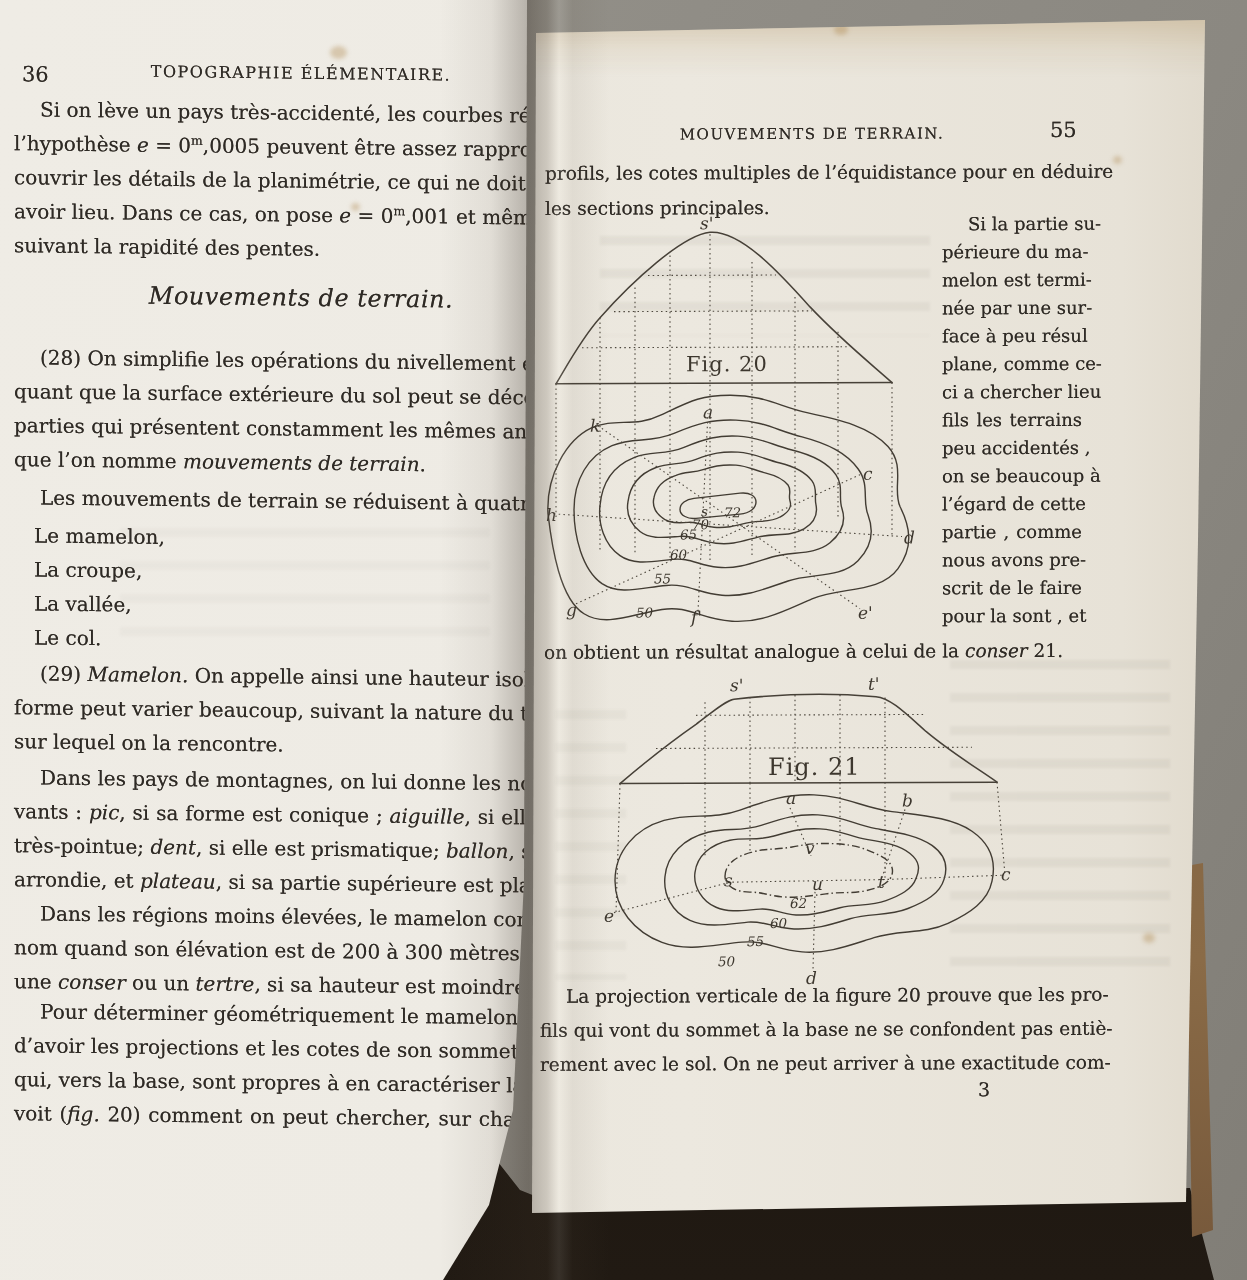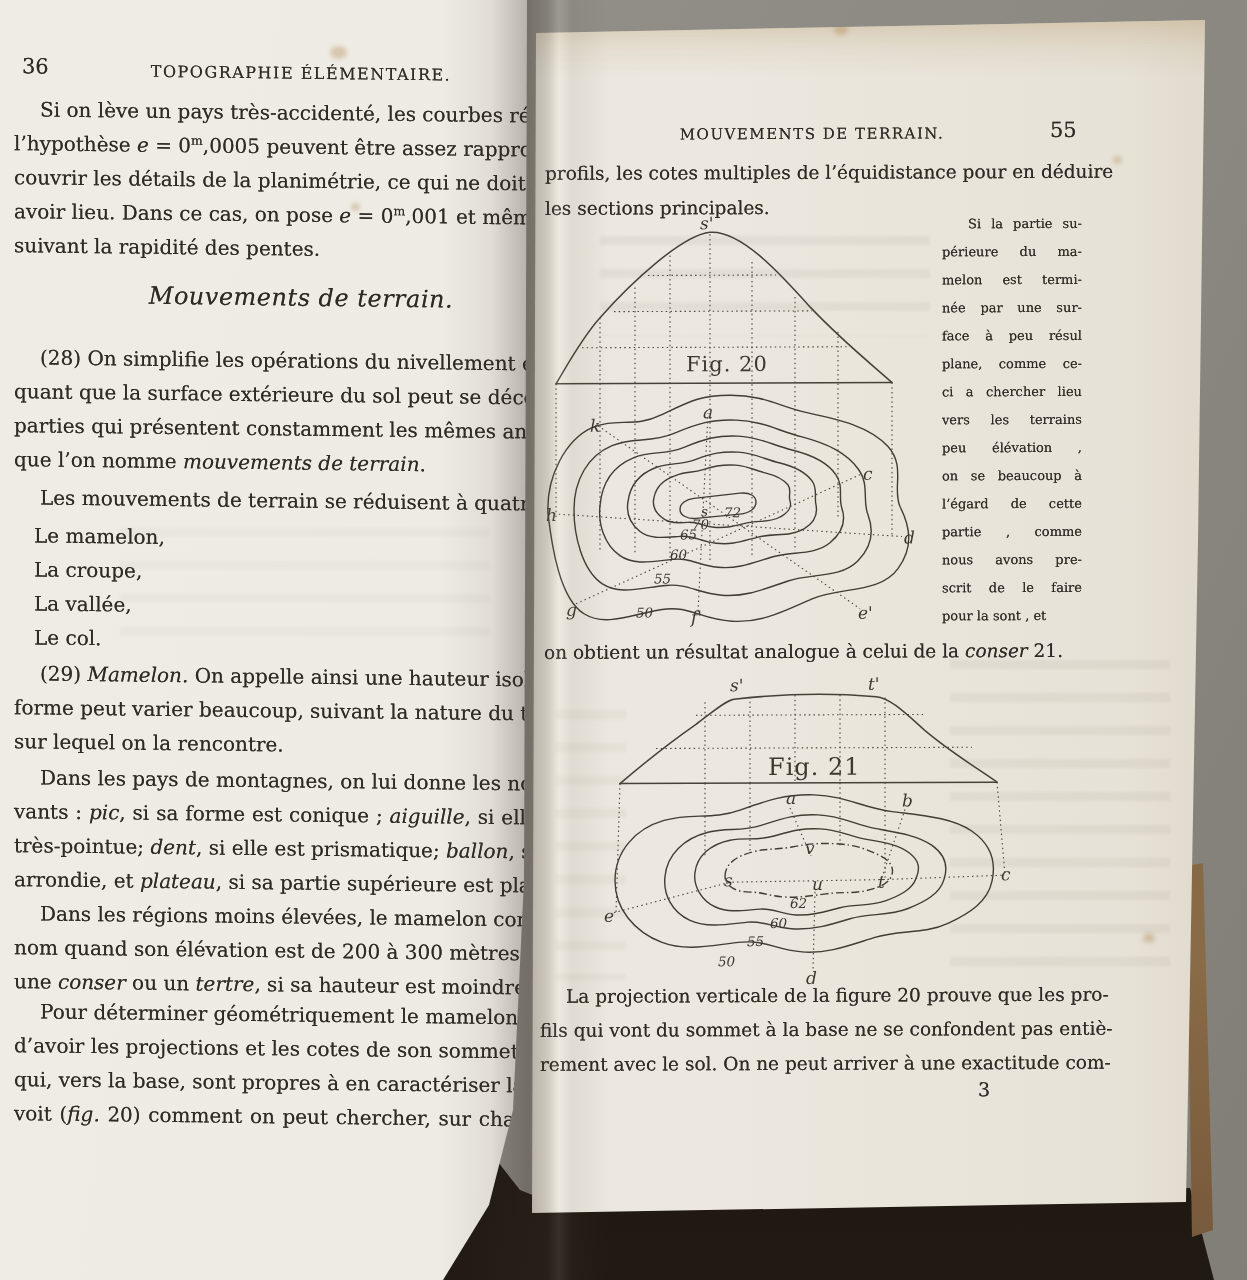--- a/index.html
+++ b/index.html
@@ -29,21 +29,21 @@
   .blk{position:absolute;}
   .skL{transform:skewY(.7deg);transform-origin:0 0;}
   .skR{transform:skewY(-.22deg);transform-origin:0 0;}
   .tline{text-align:justify;text-align-last:justify;white-space:nowrap;}
   .tline.pend{text-align-last:left;}
   .tline.pind{text-indent:26px;}
   .lh34 .tline{line-height:34px;height:34px;}
   .lh35 .tline{line-height:35px;height:35px;}
   .lh28 .tline{line-height:28px;height:28px;}
   .lh30 .tline{line-height:30px;height:30px;}
-  .fs20{font-size:20px;}.fs19{font-size:19px;}.fs185{font-size:18.5px;}.fs175{font-size:13px;}
+  .fs20{font-size:20px;}.fs19{font-size:19px;}.fs185{font-size:18.5px;}.fs175{font-size:18px;}
   .ink{text-shadow:0 0 .6px rgba(48,42,35,.75);}
   .c{text-align:center;}
   .caps{letter-spacing:1.5px;font-size:16px;}
   .caps2{letter-spacing:1.5px;font-size:15px;}
   .pgnum{font-size:21px;}
   .heading{font-style:italic;font-size:24px;letter-spacing:.5px;}
   em{font-style:italic;}
   sup{font-size:62%;vertical-align:super;line-height:0;}
   
   svg.fig{position:absolute;overflow:visible;}
@@ -63,21 +63,21 @@
 <body>
 
 <div class="photo">
 
   <div class="layer bottom-shadow"></div>
   <div class="layer board-edge"></div>
 
   <div class="page page-left">
     <div class="skL layer">
 
-      <div class="blk pgnum ink" style="left:22px;top:54px;">36</div>
+      <div class="blk pgnum ink" style="left:22px;top:62px;">36</div>
       <div class="blk caps ink c" style="left:146px;top:60px;width:310px;">TOPOGRAPHIE ÉLÉMENTAIRE.</div>
 
       <div class="blk fs20 lh34 ink" style="left:14px;top:92px;width:512px;">
           <div class="tline pind"><span>Si on lève un pays très-accidenté, les courbes résul</span></div>
           <div class="tline"><span>l’hypothèse </span><em>e</em><span> = 0</span><sup>m</sup><span>,0005 peuvent être assez rapprochées</span></div>
           <div class="tline"><span>couvrir les détails de la planimétrie, ce qui ne doit p</span></div>
           <div class="tline"><span>avoir lieu. Dans ce cas, on pose </span><em>e</em><span> = 0</span><sup>m</sup><span>,001 et même (0</span><sup>m</sup></div>
           <div class="tline pend"><span>suivant la rapidité des pentes.</span></div>
         </div>
 
@@ -201,22 +201,22 @@
       </svg>
 
       <div class="blk fs175 lh28 ink" style="left:942px;top:214px;width:140px;">
           <div class="tline pind"><span>Si la partie su-</span></div>
           <div class="tline"><span>périeure du ma-</span></div>
           <div class="tline"><span>melon est termi-</span></div>
           <div class="tline"><span>née par une sur-</span></div>
           <div class="tline"><span>face à peu résul</span></div>
           <div class="tline"><span>plane, comme ce-</span></div>
           <div class="tline"><span>ci a chercher lieu</span></div>
-          <div class="tline"><span>vers les terrains</span></div>
-          <div class="tline"><span>peu élévation ,</span></div>
+          <div class="tline"><span>fils les terrains</span></div>
+          <div class="tline"><span>peu accidentés ,</span></div>
           <div class="tline"><span>on se beaucoup à</span></div>
           <div class="tline"><span>l’égard de cette</span></div>
           <div class="tline"><span>partie ,  comme</span></div>
           <div class="tline"><span>nous avons pre-</span></div>
           <div class="tline"><span>scrit de le faire</span></div>
           <div class="tline pend"><span>pour la sont , et</span></div>
         </div>
 
       <div class="blk fs185 lh30 ink" style="left:544px;top:640px;width:540px;">
           <div class="tline pend"><span>on obtient un résultat analogue à celui de la </span><em>conser</em><span> 21.</span></div>

